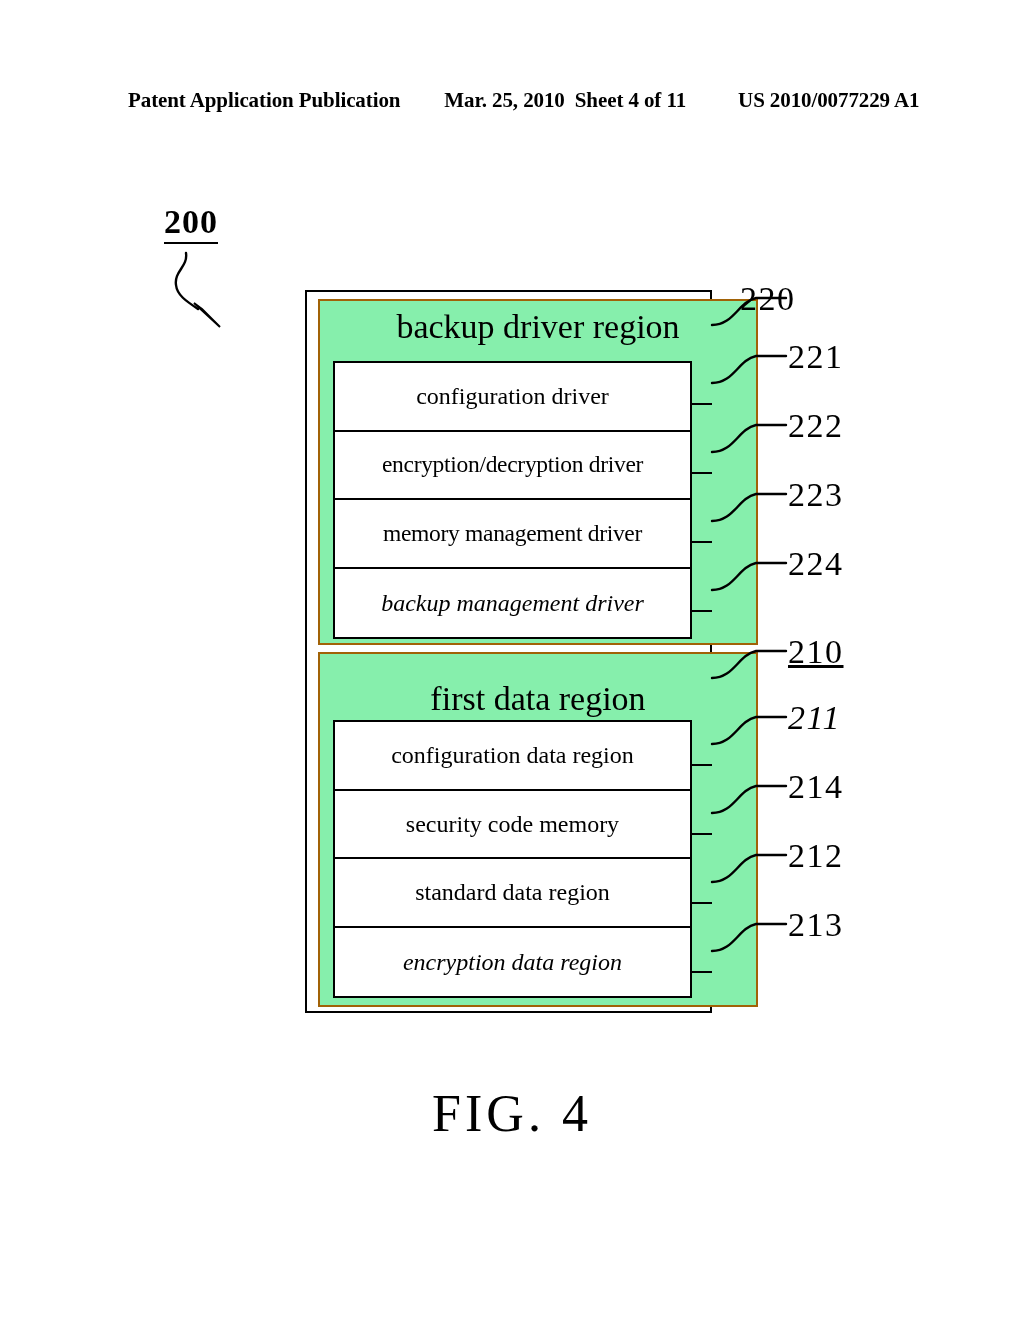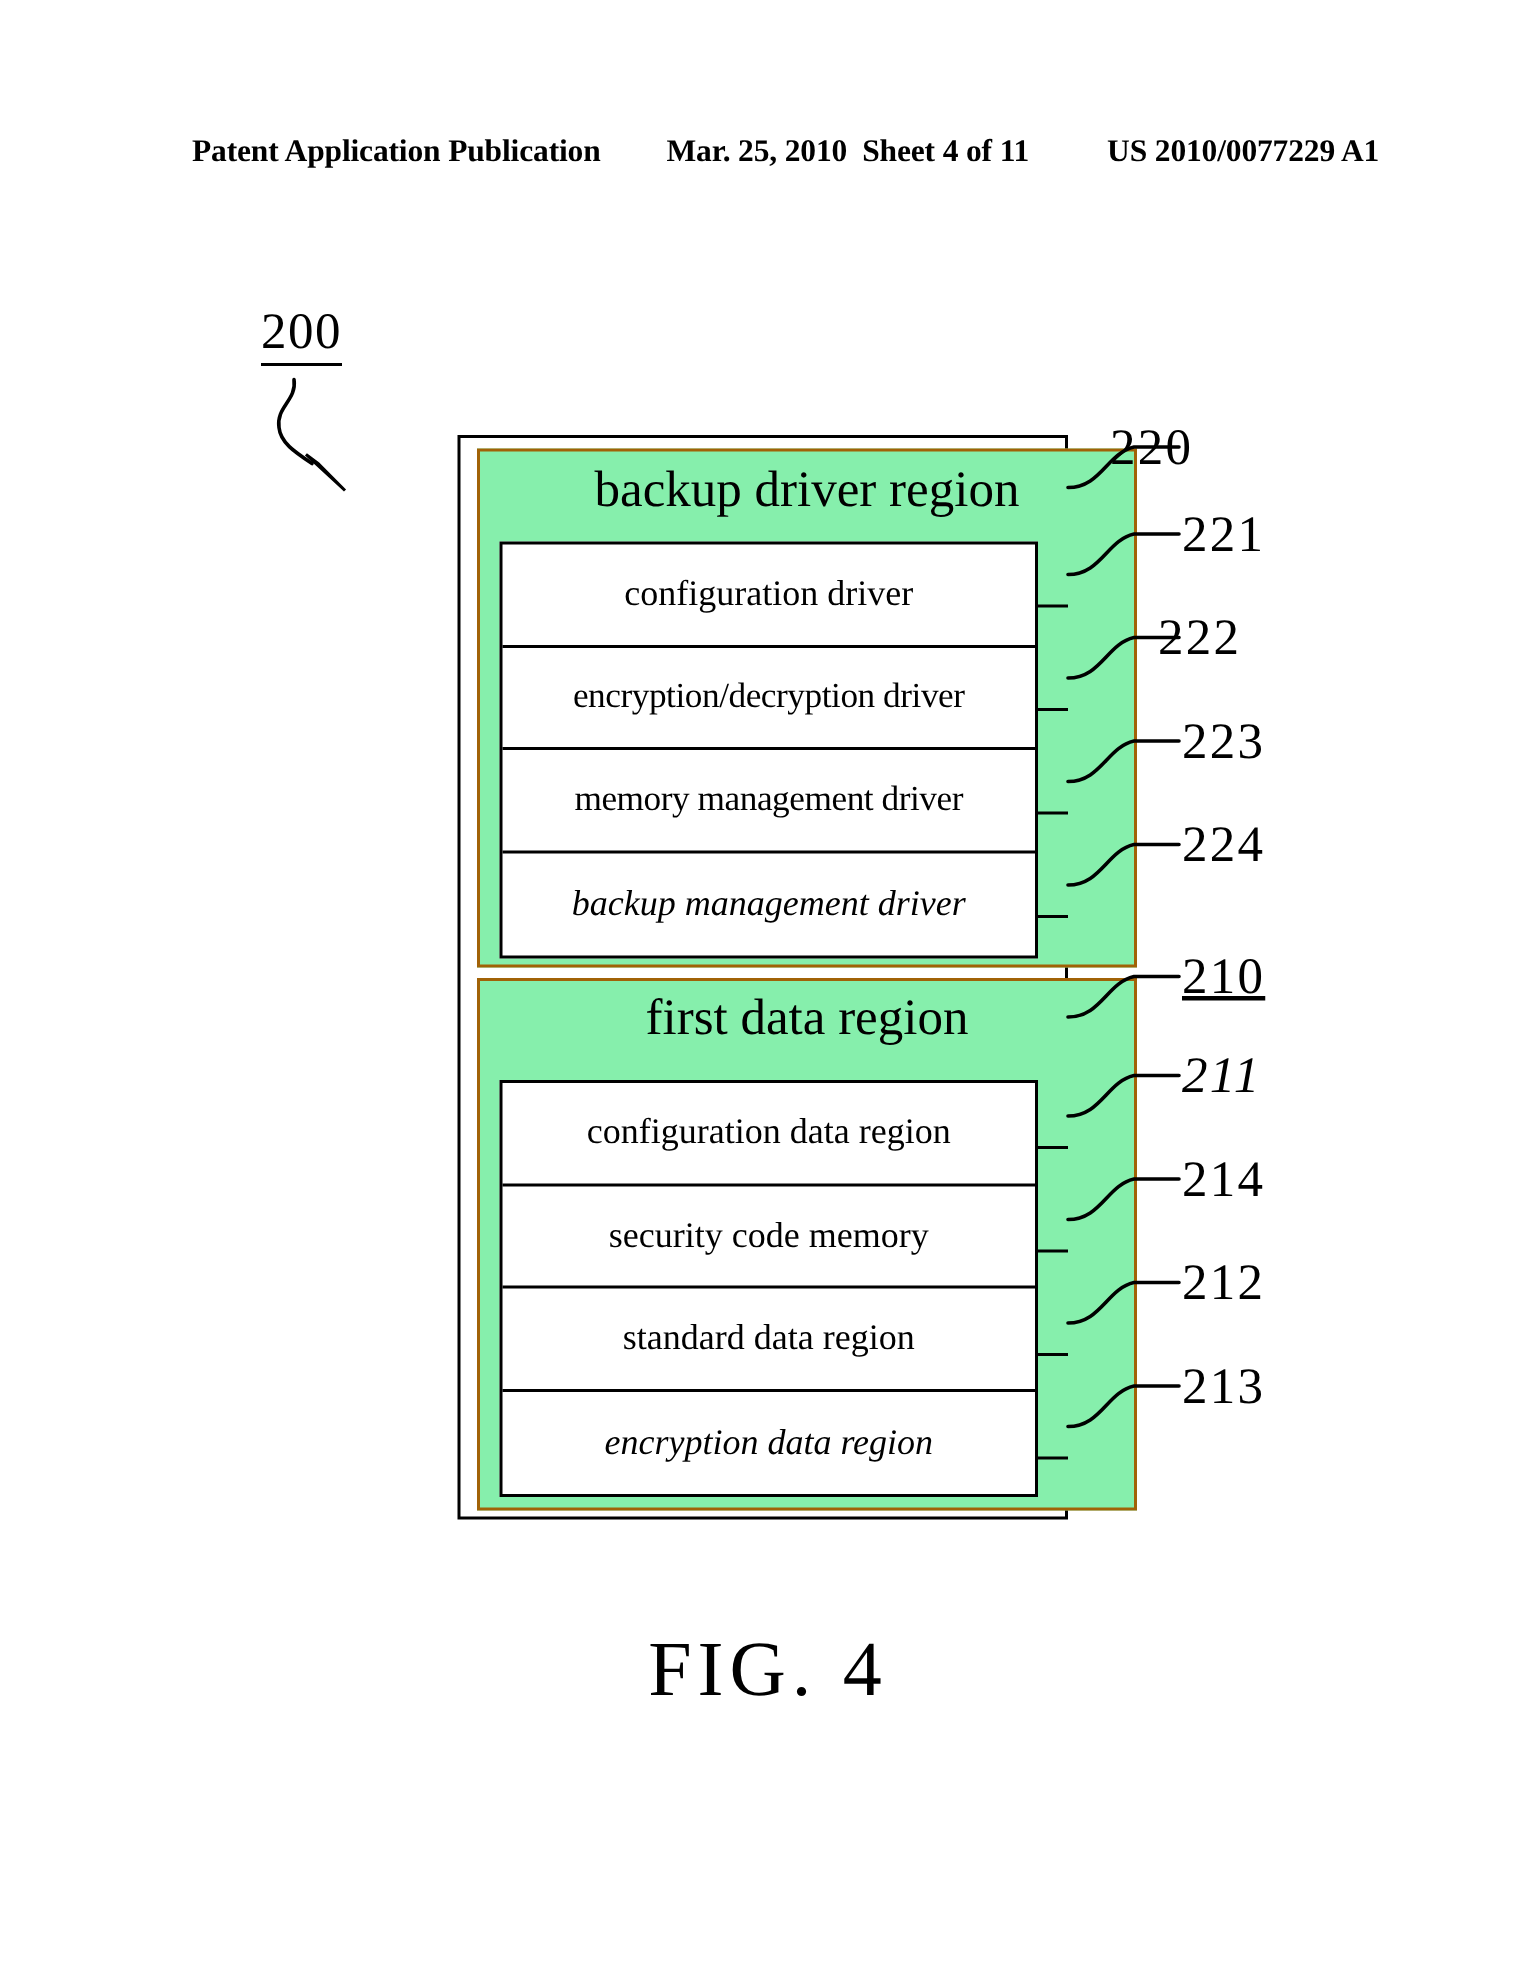--- a/index.html
+++ b/index.html
@@ -43,24 +43,25 @@
     position: absolute;
     top: 0;
     left: 0;
     width: 1024px;
     height: 1320px;
   }
 
   
   .ref-200-group {
     position: absolute;
-    left: 164px;
+    left: 154px;
     top: 205px;
     width: 130px;
     height: 130px;
+    font-weight: bold;
   }
   .ref-200-label {
     position: absolute;
     left: 10px;
     top: 0px;
     font-size: 34px;
     letter-spacing: 1px;
     line-height: 1;
     border-bottom: 2px solid #000;
     padding-bottom: 3px;
@@ -99,21 +100,21 @@
 
   .region-title {
     text-align: center;
     font-size: 34px;
     line-height: 1;
     padding-top: 9px;
     padding-bottom: 8px;
     white-space: nowrap;
   }
   .region-first .region-title {
-    padding-top: 8px;
+    padding-top: 28px;
     padding-bottom: 9px;
     font-family: Liberation Serif, serif;
   }
 
   
   .subitem-list {
     position: absolute;
     left: 13px;
     width: 359px;
     border: 2px solid #000;
@@ -245,21 +246,21 @@
       <path d="M 12 533 C 34 533, 38 510, 56 506 L 86 506"></path>
 
       <path d="M 12 602 C 34 602, 38 579, 56 575 L 86 575"></path>
 
       <path d="M 12 671 C 34 671, 38 648, 56 644 L 86 644"></path>
     </g>
   </svg>
 
   <div class="ref-num" style="left:740px; top:282px;">220</div>
   <div class="ref-num" style="left:788px; top:340px;">221</div>
-  <div class="ref-num" style="left:772px; top:409px;">222</div>
+  <div class="ref-num" style="left:788px; top:409px;">222</div>
   <div class="ref-num" style="left:788px; top:478px;">223</div>
   <div class="ref-num" style="left:788px; top:547px;">224</div>
 
   <div class="ref-num" style="left:788px; top:635px;text-decoration:underline;">210</div>
   <div class="ref-num" style="left:788px; top:701px;font-style:italic;">211</div>
   <div class="ref-num" style="left:788px; top:770px;">214</div>
   <div class="ref-num" style="left:788px; top:839px;">212</div>
   <div class="ref-num" style="left:788px; top:908px;">213</div>
 
   <div class="fig-caption">FIG. 4</div>

